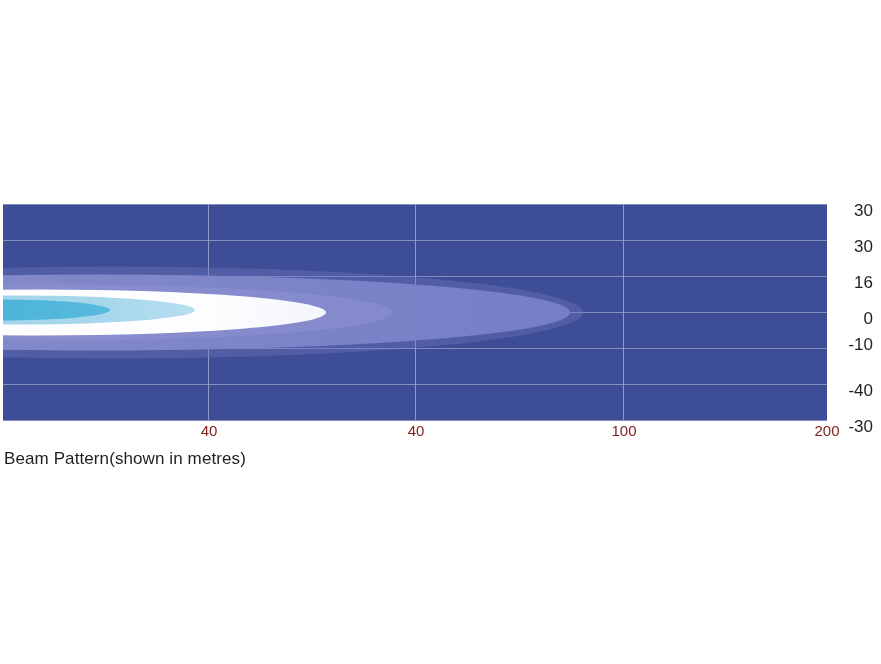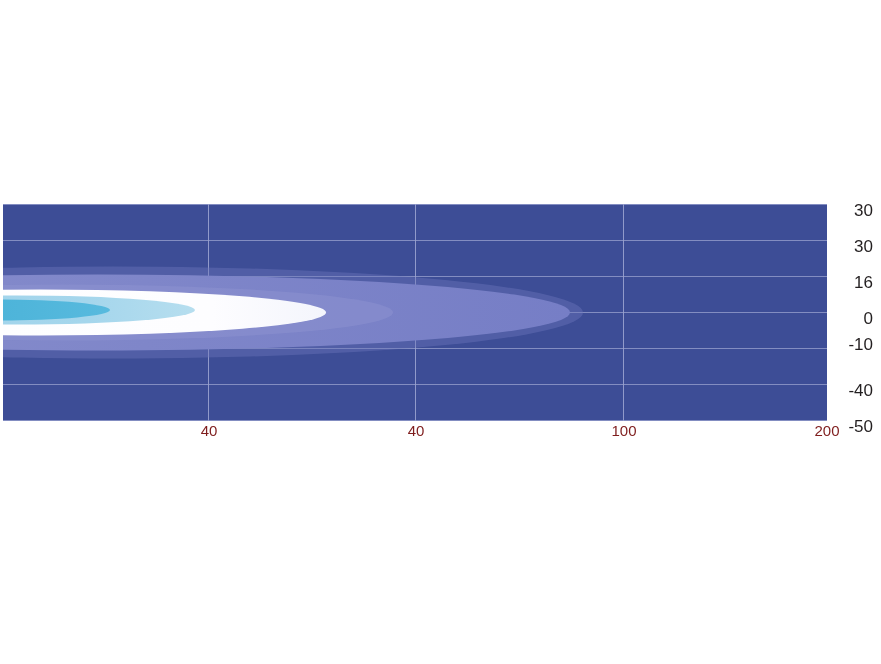--- a/index.html
+++ b/index.html
@@ -160,24 +160,25 @@
     </svg>
   </div>
 
   <div class="y-axis-labels">
     <div class="y-tick" style="top:8px;">30</div>
     <div class="y-tick" style="top:44px;">30</div>
     <div class="y-tick" style="top:80px;">16</div>
     <div class="y-tick" style="top:116px;">0</div>
     <div class="y-tick" style="top:142px;">-10</div>
     <div class="y-tick" style="top:188px;">-40</div>
-    <div class="y-tick" style="top:224px;">-50</div>
+    <div class="y-tick" style="top:224px;">-30</div>
   </div>
 
   <div class="x-axis-labels">
     <div class="x-tick" style="left:209px;">40</div>
     <div class="x-tick" style="left:416px;">40</div>
     <div class="x-tick" style="left:624px;">100</div>
     <div class="x-tick" style="left:827px;">200</div>
   </div>
 
+  <div class="caption">Beam Pattern(shown in metres)</div>
 
 </div>
 
 </body></html>

